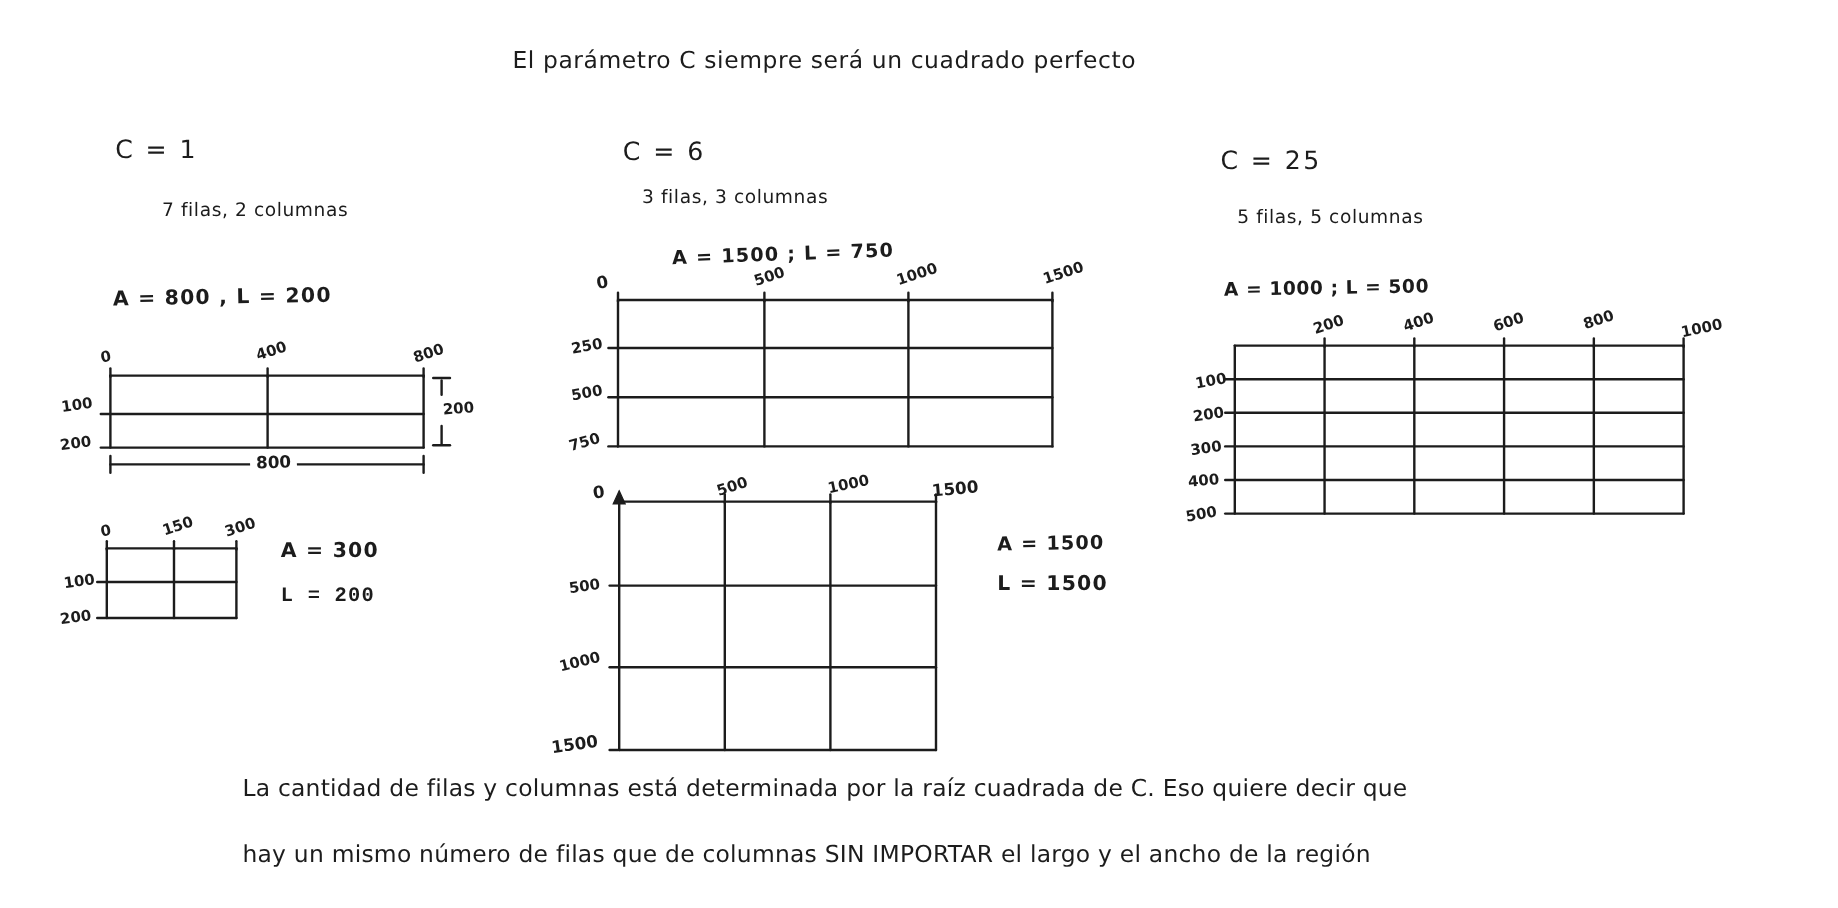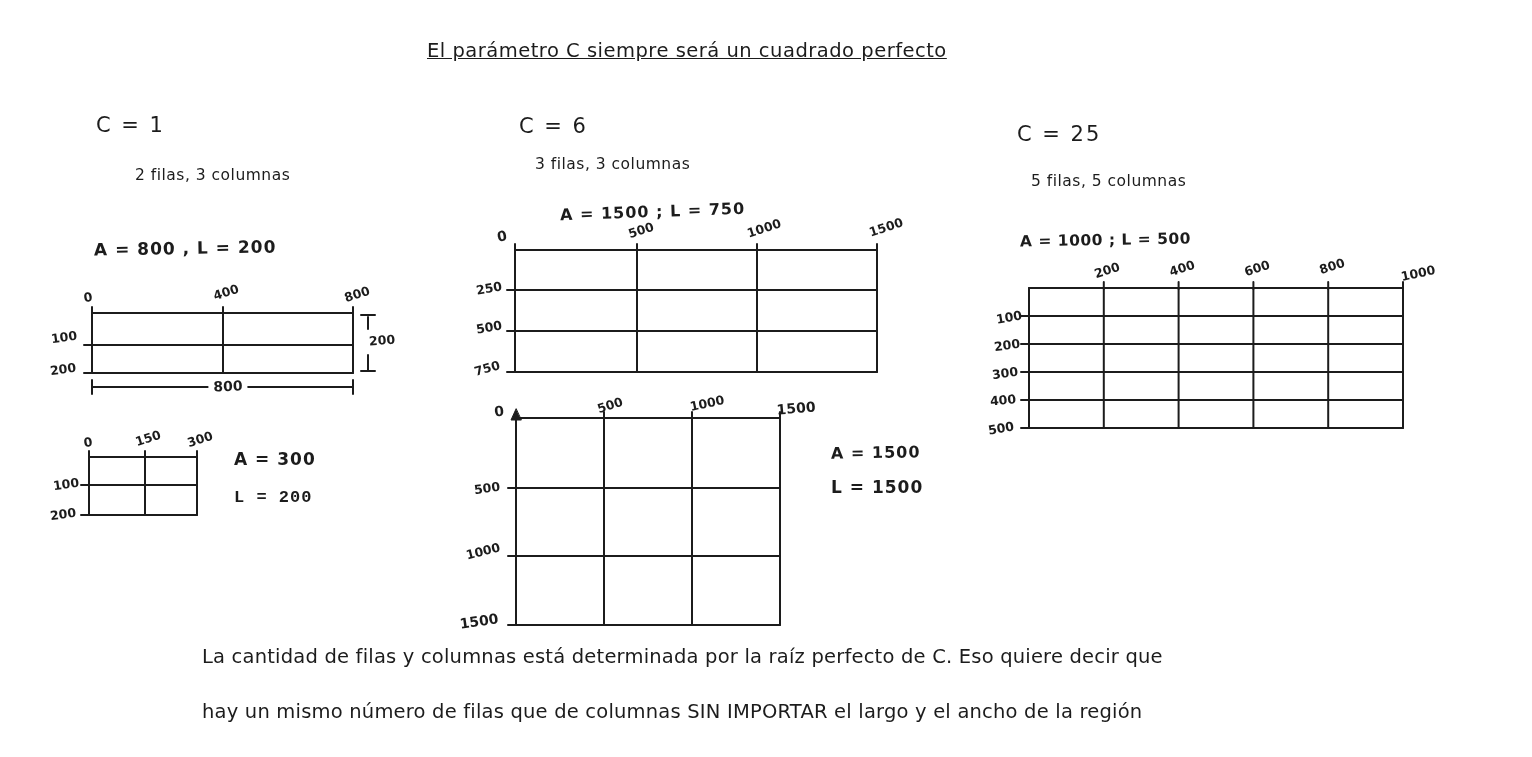--- a/index.html
+++ b/index.html
@@ -15,24 +15,24 @@
   .tick-md{font-size:14px;font-weight:700;transform-origin:center;}
   .ctr{transform:translate(-50%,-50%);}
   .footer{font-size:19.5px;letter-spacing:0.2px;}
   svg{position:absolute;}
   svg line, svg path{stroke:#1c1c1c;stroke-width:2;stroke-linecap:round;fill:none;}
   .dimlbl{background:#ffffff;padding:0 5px;}
 </style>
 </head>
 <body>
 
-<div class="t title" style="left:427px;top:39px;text-decoration:underline;">El parámetro C siempre será un cuadrado perfecto</div>
+<div class="t title" style="left:427px;top:39px;">El parámetro C siempre será un cuadrado perfecto</div>
 
 <div class="t head" style="left:96px;top:113px;">C = 1</div>
-<div class="t sub" style="left:135px;top:166px;">2 filas, 3 columnas</div>
+<div class="t sub" style="left:135px;top:166px;">7 filas, 2 columnas</div>
 <div class="t cap" style="left:94px;top:238px;transform:rotate(-1deg);">A = 800 ,   L = 200</div>
 
 <svg style="left:78px;top:298px;" width="300" height="100" viewBox="0 0 300 100">
   <line x1="14" y1="15" x2="275" y2="15"></line>
   <line x1="14" y1="47" x2="275" y2="47"></line>
   <line x1="14" y1="75" x2="275" y2="75"></line>
   <line x1="14" y1="15" x2="14" y2="75"></line>
   <line x1="145" y1="15" x2="145" y2="75"></line>
   <line x1="275" y1="15" x2="275" y2="75"></line>
   <line x1="14" y1="9" x2="14" y2="16"></line>
@@ -167,14 +167,14 @@
 <div class="t tick ctr" style="left:1182px;top:268px;transform:translate(-50%,-50%) rotate(-18deg);">400</div>
 <div class="t tick ctr" style="left:1257px;top:268px;transform:translate(-50%,-50%) rotate(-18deg);">600</div>
 <div class="t tick ctr" style="left:1332px;top:266px;transform:translate(-50%,-50%) rotate(-18deg);">800</div>
 <div class="t tick ctr" style="left:1418px;top:273px;transform:translate(-50%,-50%) rotate(-12deg);">1000</div>
 <div class="t tick ctr" style="left:1009px;top:317px;transform:translate(-50%,-50%) rotate(-10deg);">100</div>
 <div class="t tick ctr" style="left:1007px;top:345px;transform:translate(-50%,-50%) rotate(-8deg);">200</div>
 <div class="t tick ctr" style="left:1005px;top:373px;transform:translate(-50%,-50%) rotate(-8deg);">300</div>
 <div class="t tick ctr" style="left:1003px;top:400px;transform:translate(-50%,-50%) rotate(-5deg);">400</div>
 <div class="t tick ctr" style="left:1001px;top:428px;transform:translate(-50%,-50%) rotate(-10deg);">500</div>
 
-<div class="t footer" style="left:202px;top:645px;">La cantidad de filas y columnas está determinada por la raíz perfecto de C. Eso quiere decir que</div>
+<div class="t footer" style="left:202px;top:645px;">La cantidad de filas y columnas está determinada por la raíz cuadrada de C. Eso quiere decir que</div>
 <div class="t footer" style="left:202px;top:700px;">hay un mismo número de filas que de columnas SIN IMPORTAR el largo y el ancho de la región</div>
 
 </body></html>

